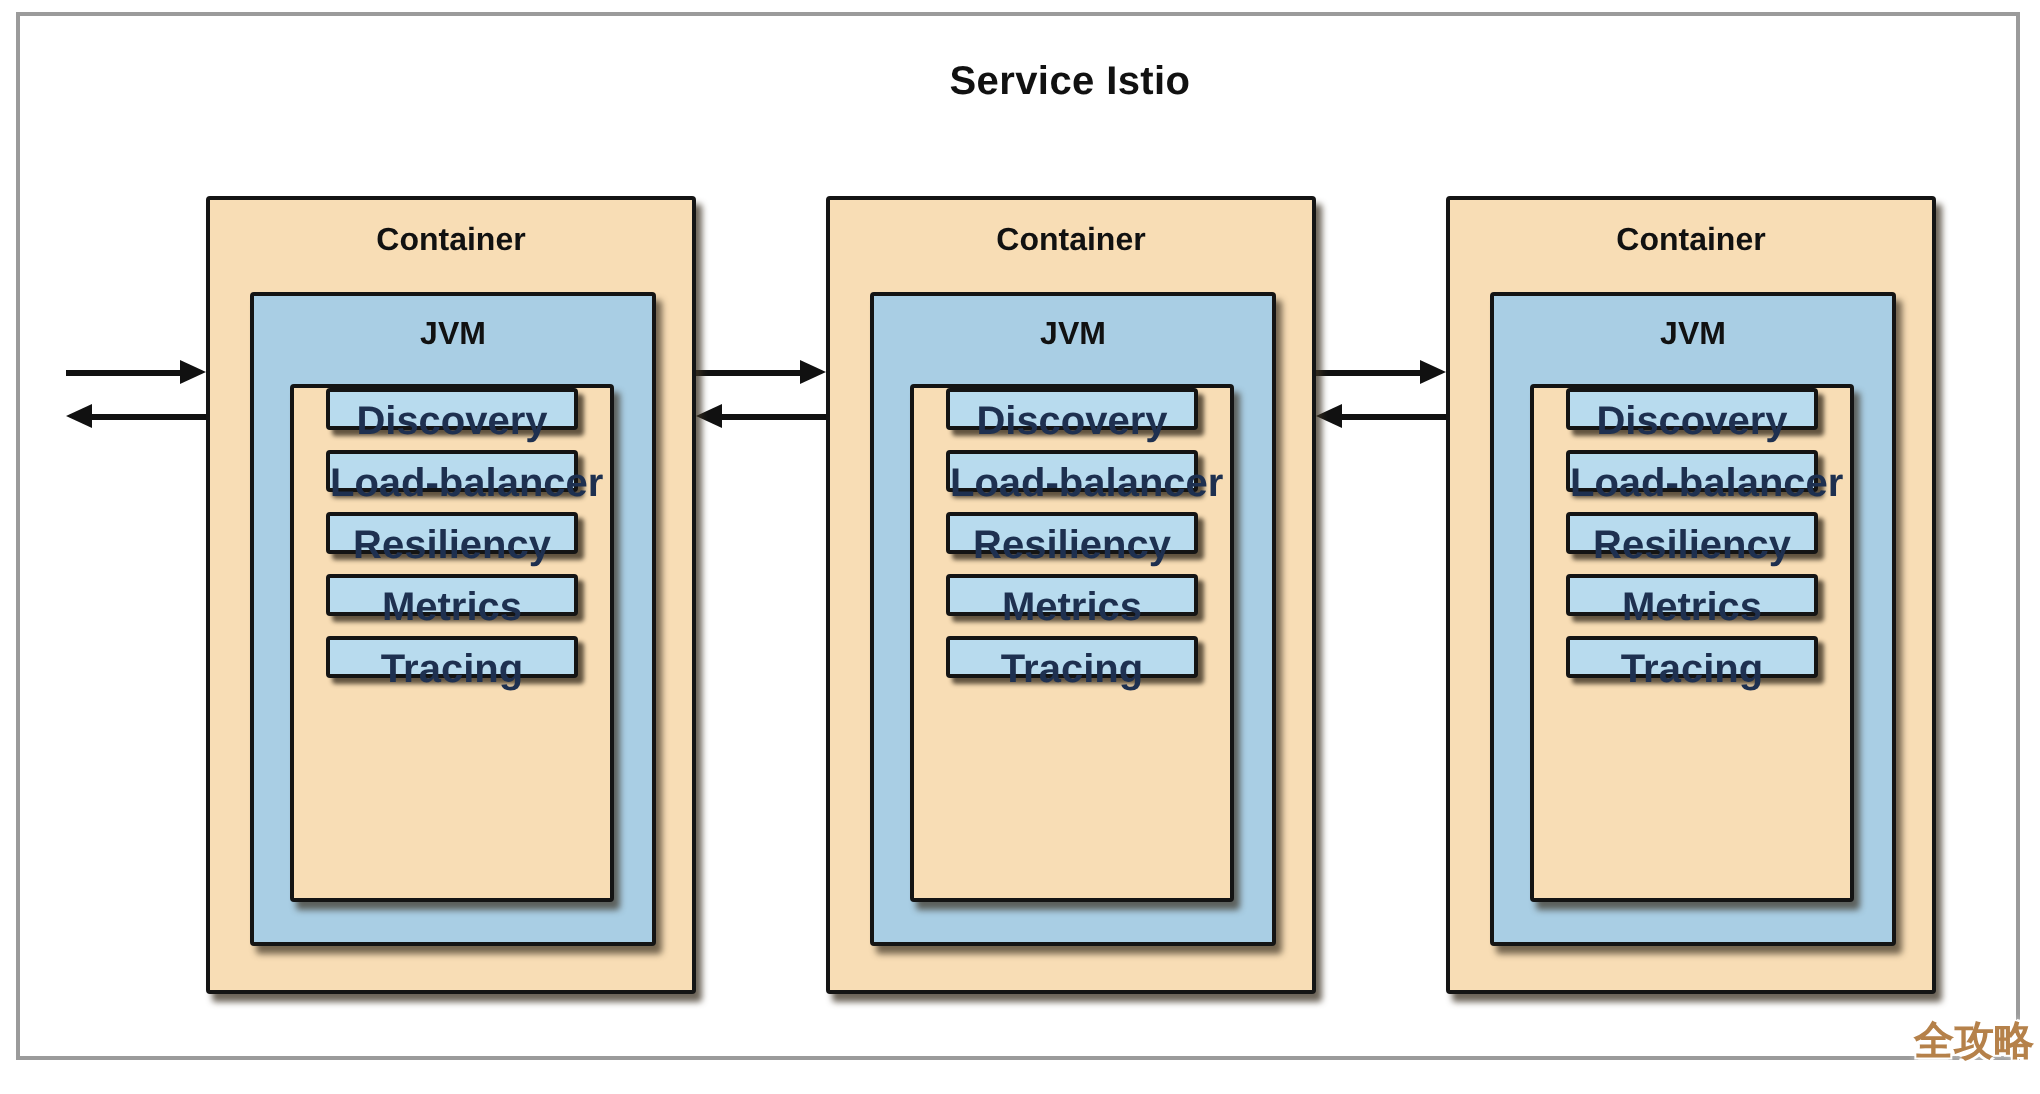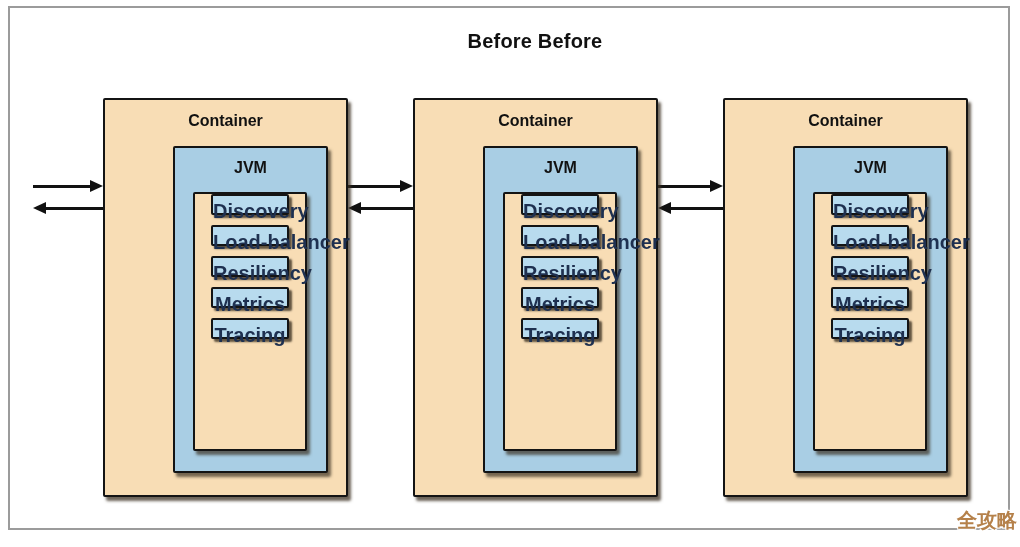--- a/index.html
+++ b/index.html
@@ -48,21 +48,20 @@
     position:absolute;left:0;right:0;top:12px;
     text-align:center;font-size:16px;font-weight:bold;color:#111;
   }
   .jvm-box{
     position:absolute;
     left:20px;right:18px;top:46px;bottom:22px;
     background:var(--blue);
     border:2px solid var(--border_black);
     border-radius:2px;
     box-shadow:3px 4px 3px rgba(60,50,35,0.7);
-    margin-left:48px;
   }
   .jvm-label{
     position:absolute;left:0;right:0;top:11px;
     text-align:center;font-size:16px;font-weight:bold;color:#111;
   }
   .service-box{
     position:absolute;
     left:18px;right:19px;top:44px;bottom:20px;
     background:var(--peach);
     border:2px solid var(--border_black);
@@ -109,21 +108,21 @@
     font-size:20px;font-weight:bold;
     color:var(--watermark_tan);
     text-shadow:-1px -1px 0 #fff,1px -1px 0 #fff,-1px 1px 0 #fff,1px 1px 0 #fff,0 0 4px #fff;
     z-index:5;
   }
 </style>
 </head>
 <body>
 
 <div class="frame">
-  <div class="title">Before Before</div>
+  <div class="title">Service Istio</div>
 
   <div class="arrow arrow-right ar-top p0"></div>
   <div class="arrow arrow-left ar-bottom p0"></div>
   <div class="arrow arrow-right ar-top p1"></div>
   <div class="arrow arrow-left ar-bottom p1"></div>
   <div class="arrow arrow-right ar-top p2"></div>
   <div class="arrow arrow-left ar-bottom p2"></div>
 
   <div class="container-box c0">
     <div class="container-label">Container</div>

